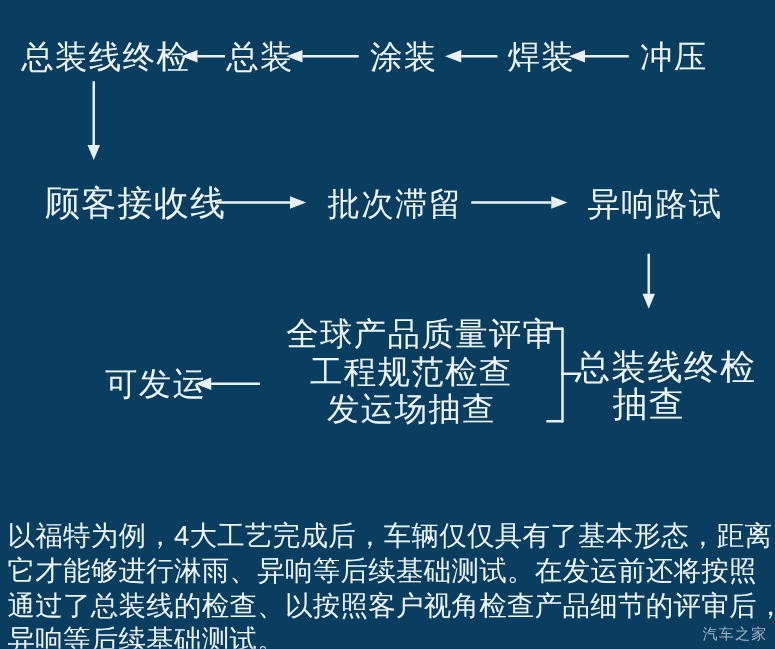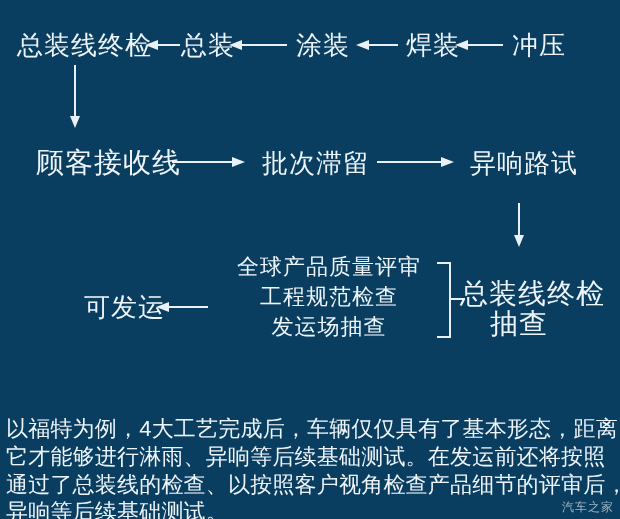--- a/index.html
+++ b/index.html
@@ -35,21 +35,21 @@
     white-space:nowrap;
   }
   .block .ln{line-height:28px;}
   .block.batch .ln{line-height:30px;}
   .stack{
     position:absolute;
     left:229px;top:256px;width:200px;
     text-align:center;
   }
   .stack .stack-item{
-    font-size:22px;line-height:22px;
+    font-size:26px;line-height:22px;
     letter-spacing:1px;
     color:var(--text);
     margin-bottom:8px;
     white-space:nowrap;
   }
   
   .arrow-h{position:absolute;height:2px;background:var(--arrow);}
   .arrow-h.head-left::before{
     content:"";position:absolute;left:-13px;top:-4px;width:0;height:0;
     border-top:5px solid transparent;border-bottom:5px solid transparent;

